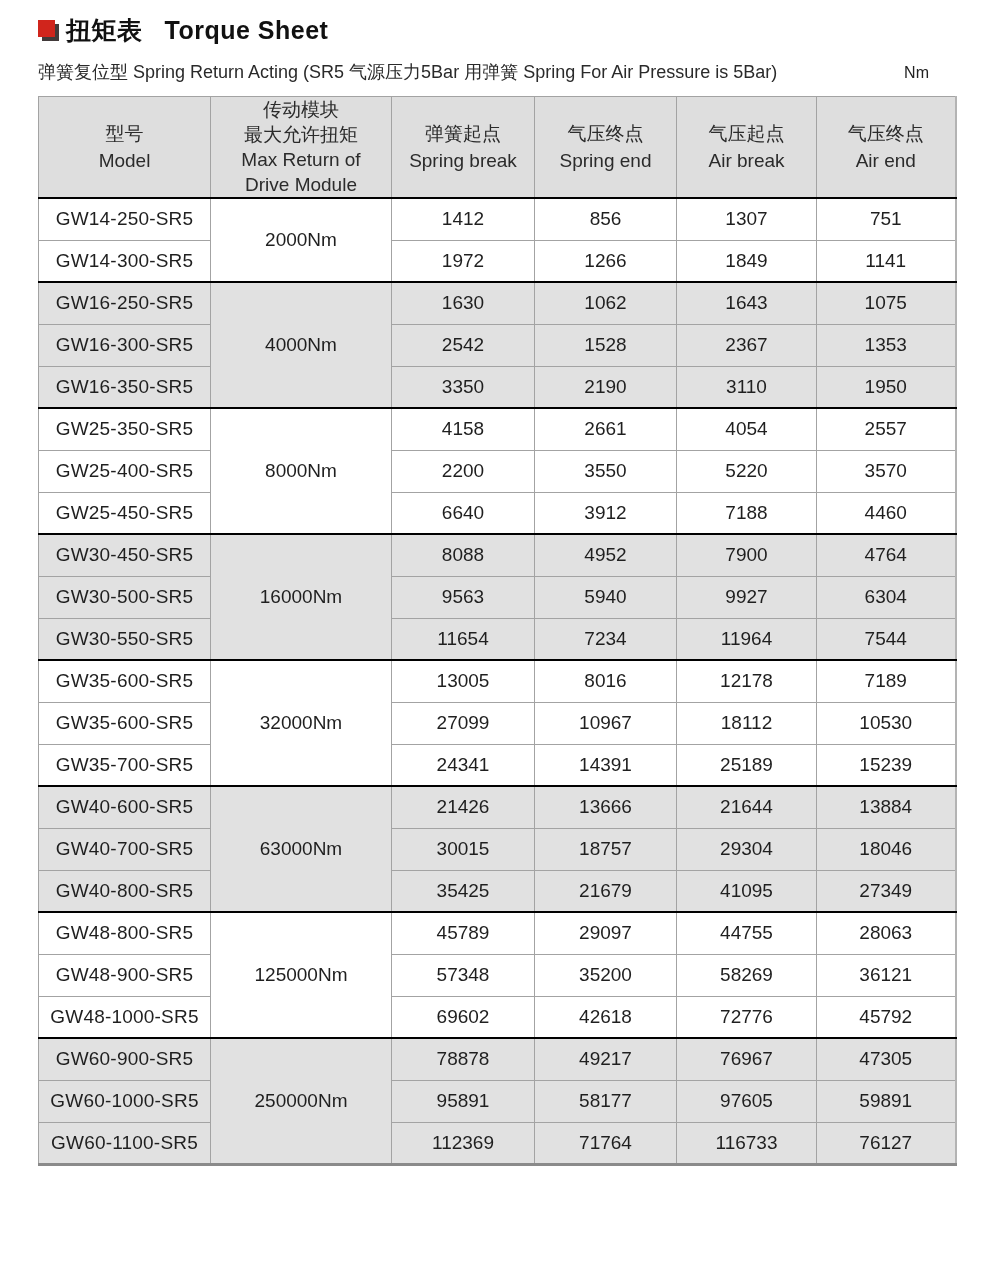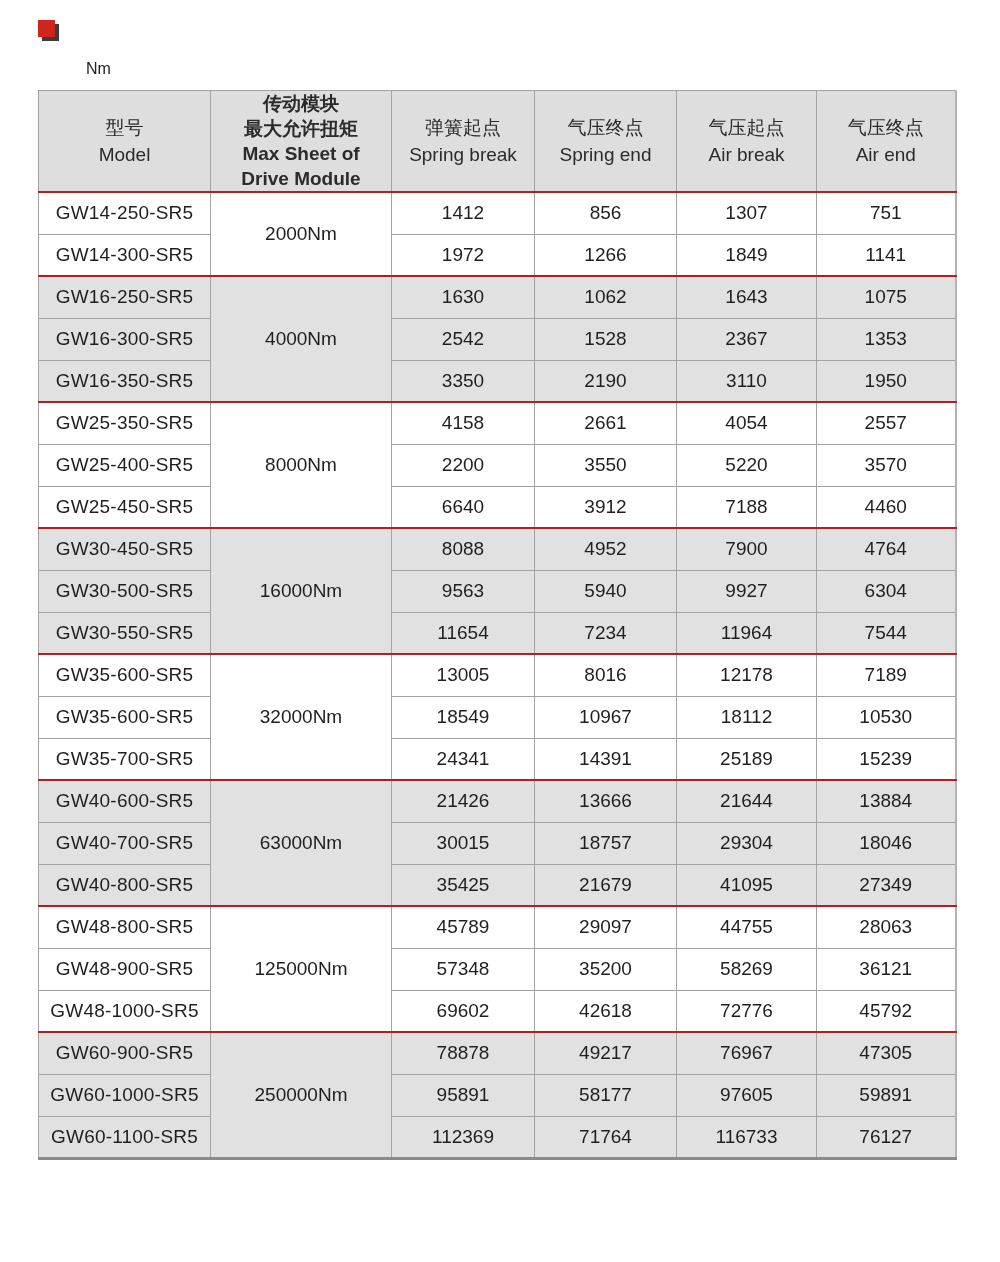--- a/index.html
+++ b/index.html
@@ -38,38 +38,42 @@
     font-size: 19px;
   }
   table.torque th, table.torque td {
     border: 1px solid #a3a3a3;
     text-align: center; vertical-align: middle;
     height: 42px; padding: 0 2px;
     font-weight: normal;
   }
   thead th { background: #dedede; height: 130px; color: #2b2b2b; }
   thead th div { line-height: 27px; }
-  thead th.tall div { line-height: 25px; font-weight: bold; }
+  thead th.tall div { line-height: 25px; }
   tr.shaded td { background: #e1e1e1; }
   tr.plain td { background: #ffffff; }
-  tr.group-start td { border-top: 2px solid #b91c1c; }
+  tr.group-start td { border-top: 2px solid #000000; }
   td.model { letter-spacing: 0.2px; }
   td.torque-cell { }
   td.val { }
 </style>
 </head>
 <body>
 
 <div class="page">
 
   <header class="title-row">
     <span class="bullet"></span>
+    <h1>
+      <span class="title-zh">扭矩表</span><span class="title-en">Torque Sheet</span>
+    </h1>
   </header>
 
   <div class="subtitle-row">
+    <span>弹簧复位型 Spring Return Acting (SR5 气源压力5Bar 用弹簧 Spring For Air Pressure is 5Bar)</span>
     <span class="unit">Nm</span>
   </div>
 
   <table class="torque">
     <colgroup>
       <col style="width:172px">
         <col style="width:181px">
         <col style="width:143px">
       <col style="width:142px">
         <col style="width:140px">
@@ -77,21 +81,21 @@
     </colgroup>
     <thead>
       <tr>
         <th>
           <div>型号</div>
           <div>Model</div>
         </th>
         <th class="tall">
           <div>传动模块</div>
           <div>最大允许扭矩</div>
-          <div>Max Sheet of</div>
+          <div>Max Return of</div>
           <div>Drive Module</div>
         </th>
         <th>
           <div>弹簧起点</div>
           <div>Spring break</div>
         </th>
         <th>
           <div>气压终点</div>
           <div>Spring end</div>
         </th>
@@ -190,21 +194,21 @@
         <tr class="plain group-start">
           <td class="model">GW35-600-SR5</td>
           <td class="torque-cell" rowspan="3">32000Nm</td>
           <td class="val">13005</td>
           <td class="val">8016</td>
           <td class="val">12178</td>
           <td class="val">7189</td>
         </tr>
         <tr class="plain">
           <td class="model">GW35-600-SR5</td>
-          <td class="val">18549</td>
+          <td class="val">27099</td>
           <td class="val">10967</td>
           <td class="val">18112</td>
           <td class="val">10530</td>
         </tr>
         <tr class="plain">
           <td class="model">GW35-700-SR5</td>
           <td class="val">24341</td>
           <td class="val">14391</td>
           <td class="val">25189</td>
           <td class="val">15239</td>

